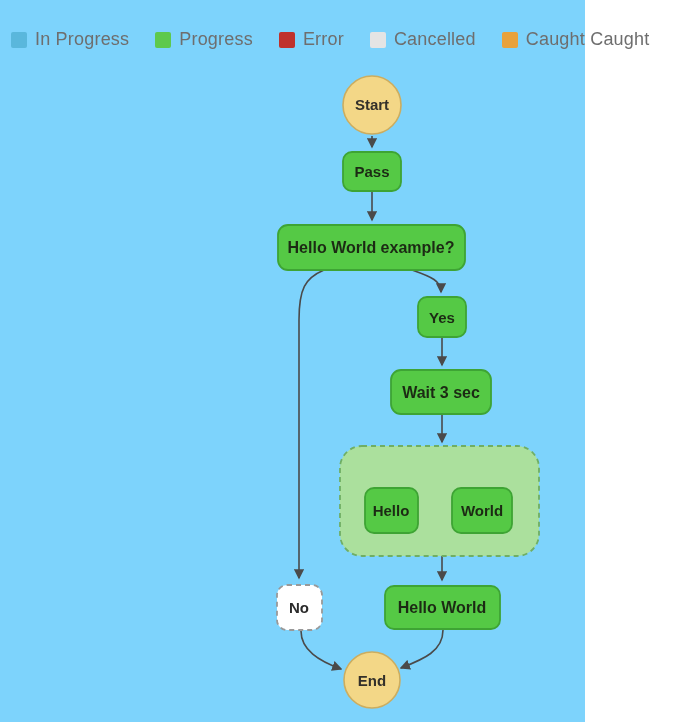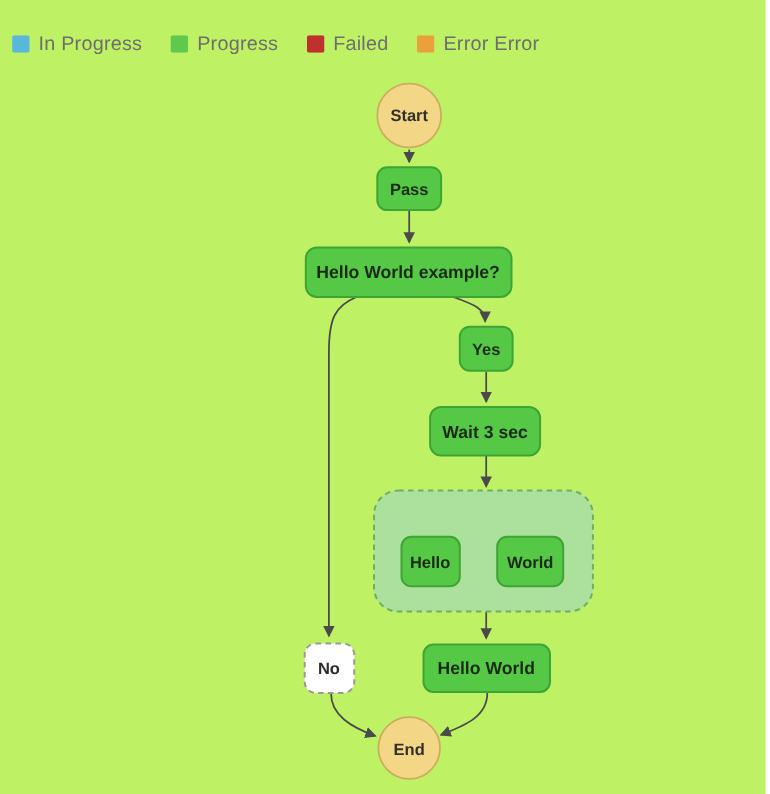--- a/index.html
+++ b/index.html
@@ -6,23 +6,23 @@
     margin: 0;
     padding: 0;
     background: #ffffff;
     width: 700px;
     height: 722px;
     font-family: "Liberation Sans", sans-serif;
     overflow: hidden;
   }
   .stage {
     position: relative;
-    width: 696px;
+    width: 585px;
     height: 722px;
-    background: #bef264;
+    background: #7dd3fc;
   }
   .legend {
     position: absolute;
     top: 29px;
     left: 11px;
     display: flex;
     align-items: center;
     gap: 26px;
     white-space: nowrap;
   }
@@ -72,27 +72,33 @@
     <div class="legend-item" data-interactable="false">
       <svg width="16" height="16" data-interactable="false">
           <rect width="16" height="16" rx="2" fill="#5ec94d"></rect>
         </svg>
       <span data-interactable="false">Progress</span>
     </div>
     <div class="legend-item" data-interactable="false">
       <svg width="16" height="16" data-interactable="false">
           <rect width="16" height="16" rx="2" fill="#bf312c"></rect>
         </svg>
-      <span data-interactable="false">Failed</span>
+      <span data-interactable="false">Error</span>
+    </div>
+    <div class="legend-item" data-interactable="false">
+      <svg width="16" height="16" data-interactable="false">
+          <rect width="16" height="16" rx="2" fill="#e4e4e4"></rect>
+        </svg>
+      <span data-interactable="false">Cancelled</span>
     </div>
     <div class="legend-item" data-interactable="false">
       <svg width="16" height="16" data-interactable="false">
           <rect width="16" height="16" rx="2" fill="#e9a23b"></rect>
         </svg>
-      <span data-interactable="false">Error Error</span>
+      <span data-interactable="false">Caught Caught</span>
     </div>
   </div>
 
   <svg class="graph" width="700" height="722" viewBox="0 0 700 722" data-interactable="false">
     <defs>
       <marker id="arrow" viewBox="0 0 10 10" refX="8.5" refY="5" markerWidth="6.5" markerHeight="6.5" orient="auto-start-reverse">
         <path d="M0,0 L10,5 L0,10 z" fill="#4a4a4a"></path>
       </marker>
     </defs>
 

